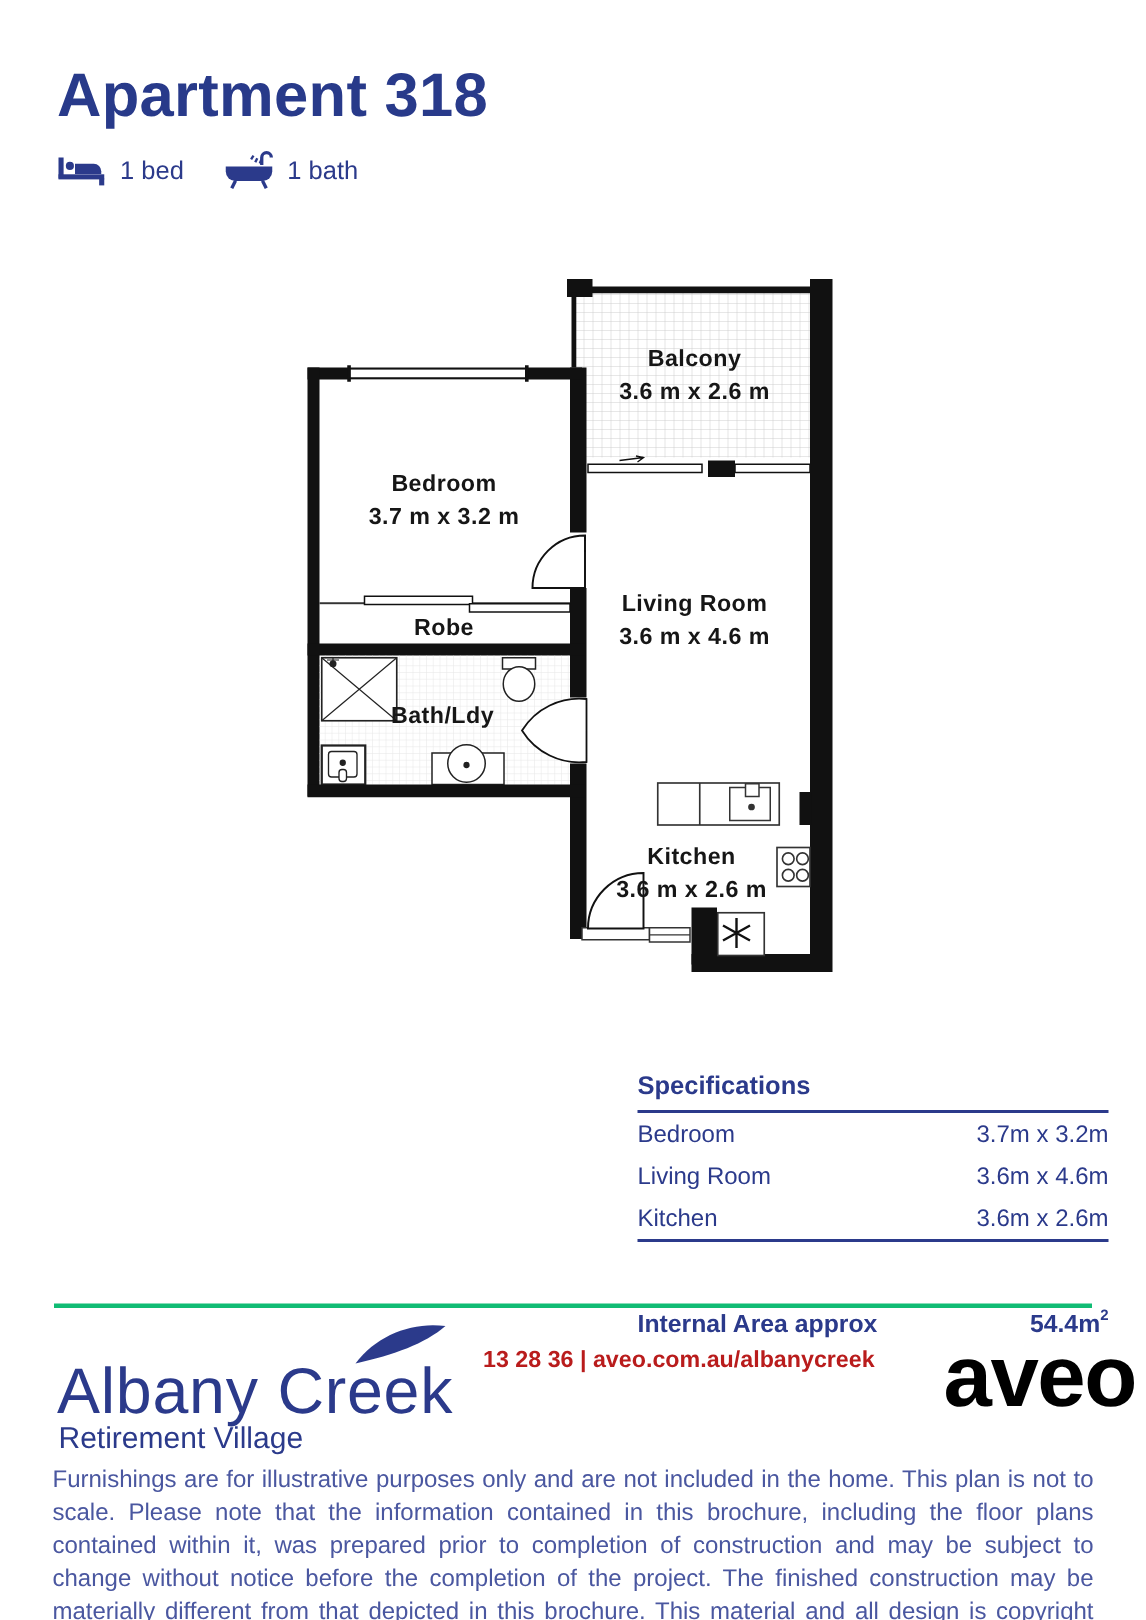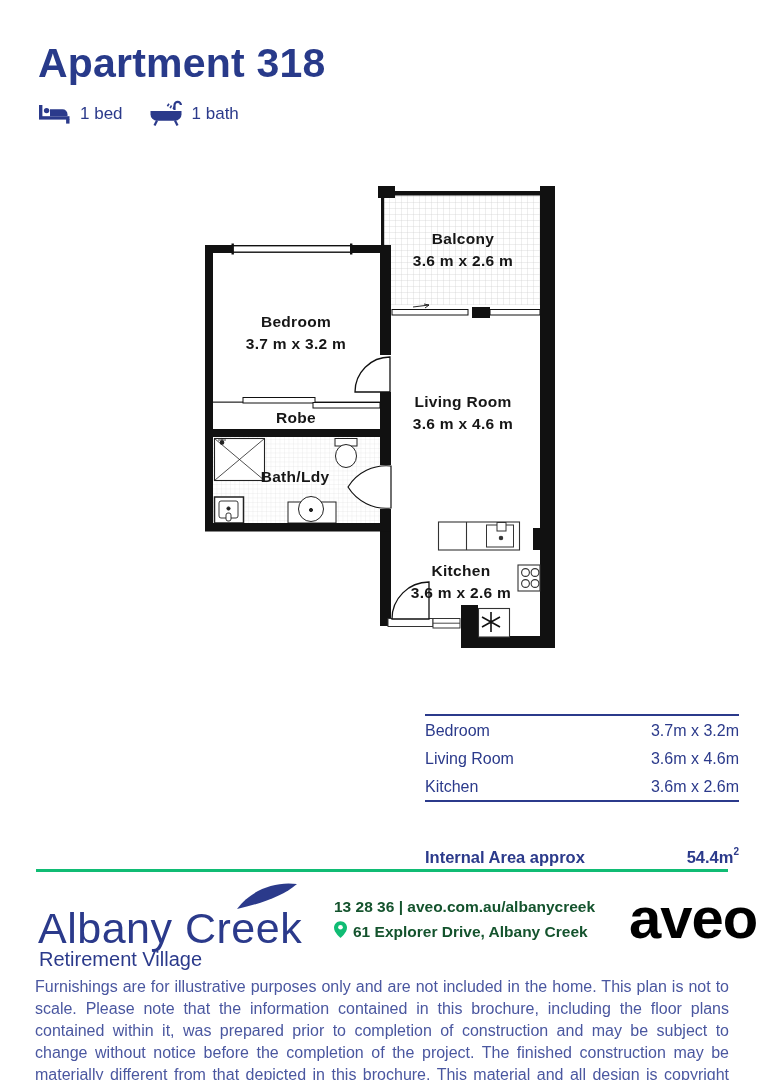--- a/index.html
+++ b/index.html
@@ -31,21 +31,21 @@
 
   
   .green-line{position:absolute;left:36px;top:869px;width:692px;height:2.6px;background:#10bc74;}
 
   
   .footer{position:absolute;left:0;top:882px;width:764px;height:90px;}
   .village{position:absolute;left:38px;top:22px;font-size:43px;font-weight:400;
            color:#2b3a8b;letter-spacing:.5px;}
   .leaf{position:absolute;left:235px;top:0px;}
   .village-sub{position:absolute;left:39px;top:66px;font-size:20px;color:#2b3a8b;text-align:right;}
-  .contact{position:absolute;left:322px;top:16px;color:#14532d;font-size:15.5px;font-weight:bold;margin-left:12px;}
+  .contact{position:absolute;left:322px;top:16px;color:#b91c1c;font-size:15.5px;font-weight:bold;}
   .contact .row{display:flex;align-items:center;gap:6px;margin-bottom:5px;}
   .brand{position:absolute;left:597px;top:2px;font-size:58px;font-weight:bold;color:#000000;
          letter-spacing:-1px;margin-left:32px;}
 
   
   .disclaimer{position:absolute;left:35px;top:976px;width:694px;font-size:16px;
               line-height:1.38;color:#4a57a0;text-align:justify;}
 </style>
 </head>
 <body>
@@ -207,20 +207,21 @@
         <rect x="248" y="440.5" width="27" height="9.5" fill="#fff" stroke="#333" stroke-width="1"></rect>
         <line x1="248" y1="445.2" x2="275" y2="445.2" stroke="#333" stroke-width="0.9"></line>
         <path d="M 244 441 L 207 441 A 37 37 0 0 1 244 404 Z" fill="#fff" stroke="#111" stroke-width="1.3"></path>
       </g>
       <text x="276" y="398" text-anchor="middle">Kitchen</text>
       <text x="276" y="420" text-anchor="middle">3.6 m x 2.6 m</text>
     </g>
   </svg>
 
   <div class="specs">
+    <h3>Specifications</h3>
     <div class="rule"></div>
     <div class="spec-row">
       <span>Bedroom</span>
       <span>3.7m x 3.2m</span>
     </div>
     <div class="spec-row">
       <span>Living Room</span>
       <span>3.6m x 4.6m</span>
     </div>
     <div class="spec-row">
@@ -242,29 +243,20 @@
         <path d="M62 2 C 40 -1 16 8 2 27 C 28 21 48 14 62 2 Z" fill="#2b3a8b"></path>
       </svg>
     </span>
     <div class="village">Albany Creek</div>
     <div class="village-sub">Retirement Village</div>
 
     <div class="contact">
       <div class="row">
         <span>13 28 36 | aveo.com.au/albanycreek</span>
       </div>
-      <div class="row">
-        <span>
-          <svg width="13" height="17" viewBox="0 0 14 18" xmlns="http://www.w3.org/2000/svg">
-            <path d="M7 0 C3.1 0 0 3.1 0 7 C0 12.2 7 18 7 18 C7 18 14 12.2 14 7 C14 3.1 10.9 0 7 0 Z" fill="#10bc74"></path>
-            <circle cx="7" cy="6.6" r="2.5" fill="#ffffff"></circle>
-          </svg>
-        </span>
-        <span>61 Explorer Drive, Albany Creek</span>
-      </div>
     </div>
 
     <div class="brand">aveo</div>
   </div>
 
   <div class="disclaimer">Furnishings are for illustrative purposes only and are not included in the home. This plan is not to scale. Please note that the information contained in this brochure, including the floor plans contained within it, was prepared prior to completion of construction and may be subject to change without notice before the completion of the project. The finished construction may be materially different from that depicted in this brochure. This material and all design is copyright and is the property of Aveo Group Limited ABN 28 010 729 950 (Aveo). This material must not be used, reproduced or copied, wholly or in part, without the prior written permission of Aveo. These plans were prepared on 01/2026 but design, dimensions, specification and materials are indicative only and are subject to change without notice at anytime and intending purchasers should undertake their own independent inquiries to satisfy themselves regarding the status of these plans. You should refer to appropriate Survey Plans for confirmation of individual unit areas.</div>
 
 </div>
 
 </body></html>

